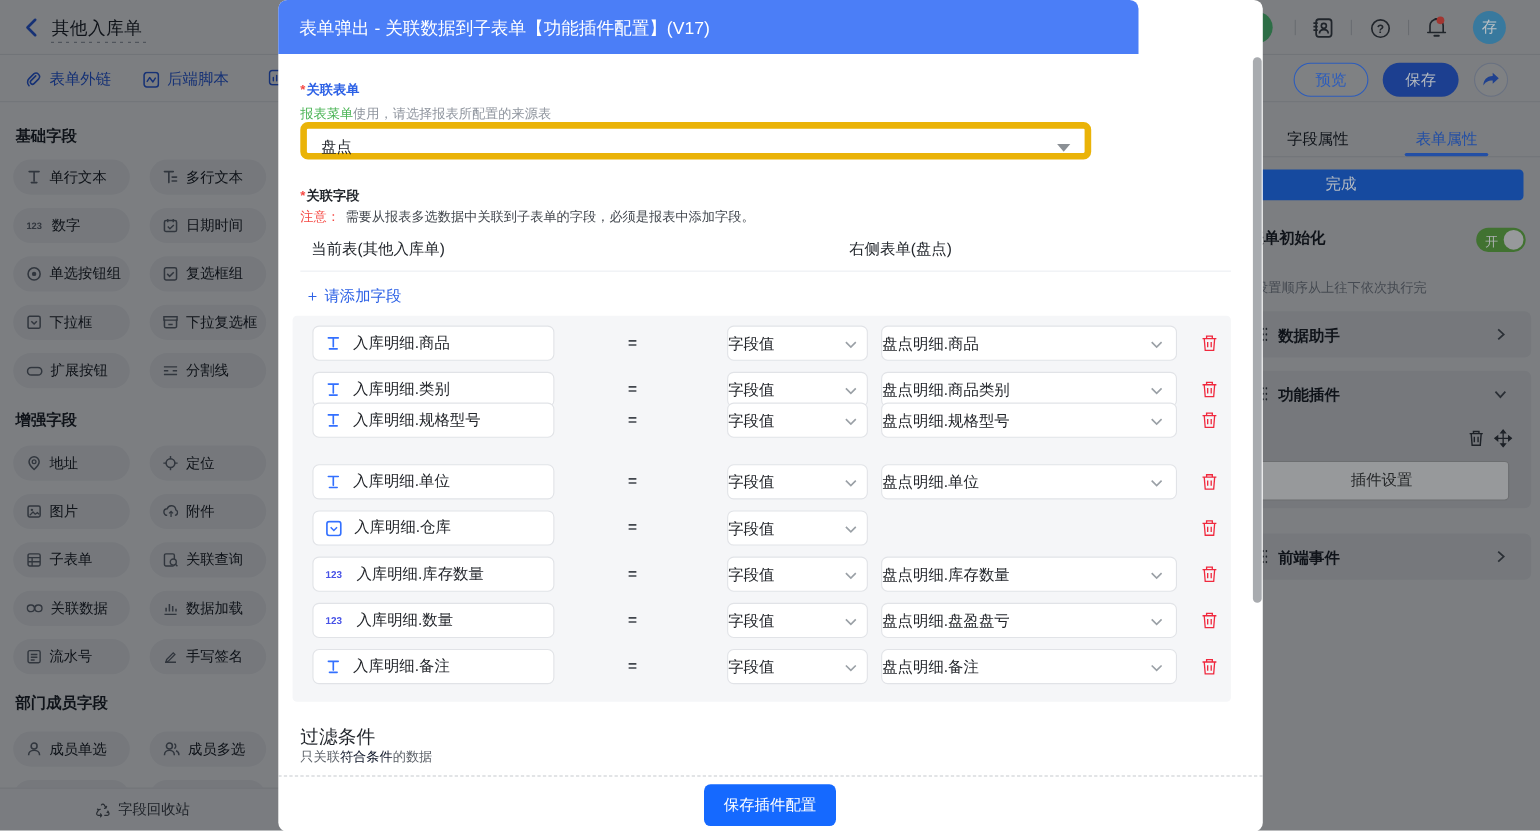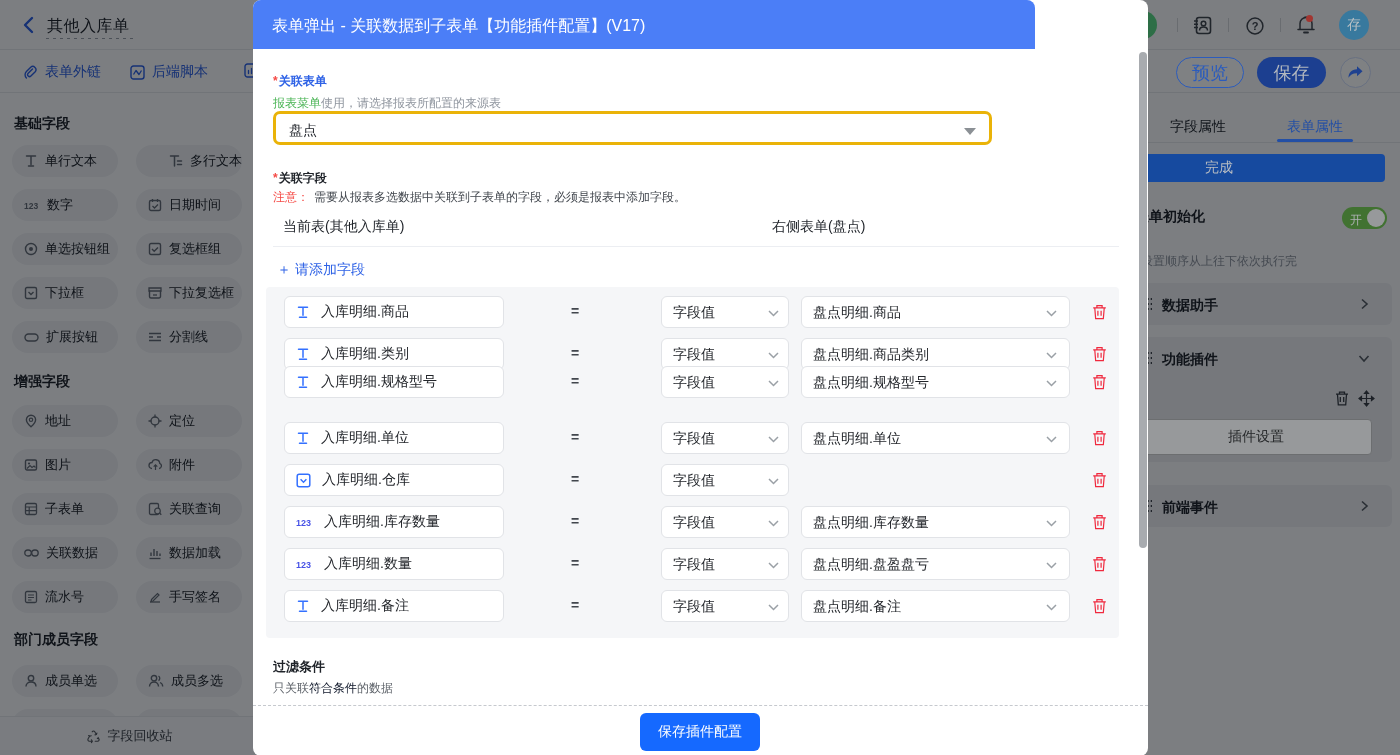--- a/index.html
+++ b/index.html
@@ -9,21 +9,21 @@
 #page{position:absolute;left:0;top:0;width:1400px;height:755px;background:#eef0f4;}
 
 #topbar{position:absolute;left:0;top:0;width:1400px;height:50px;background:#fff;border-bottom:1px solid #e8eaed;}
 #backarrow{position:absolute;left:21px;top:16px;}
 #pagetitle{position:absolute;left:47px;top:16px;font-size:16px;color:#1f2329;font-weight:500;letter-spacing:0.5px;}
 #titledash{position:absolute;left:46px;top:38px;width:89px;height:1px;background:repeating-linear-gradient(90deg,#9ca2ab 0 3px,transparent 3px 7px);}
 .tdivider{position:absolute;top:18px;width:1px;height:14px;background:#d8dadd;}
 
 #toolbar{position:absolute;left:0;top:50px;width:1400px;height:43px;background:#fff;border-bottom:1px solid #e8eaed;}
 .tbitem{position:absolute;top:13px;font-size:14px;color:#2e62e6;display:flex;align-items:center;gap:7px;}
-.pill{position:absolute;top:7px;height:31px;border-radius:16px;font-size:18px;display:flex;align-items:center;justify-content:center;}
+.pill{position:absolute;top:7px;height:31px;border-radius:16px;font-size:14px;display:flex;align-items:center;justify-content:center;}
 #btn-preview{left:1176px;width:68px;color:#2c5cbc;border:1.5px solid #2c5cbc;background:#7f8183;z-index:6;}
 #btn-save{left:1257px;width:69px;color:#b4b9bf;background:#1c3f90;z-index:6;}
 #sharecircle{position:absolute;left:1340px;top:7px;width:31px;height:31px;border-radius:50%;border:1px solid #697181;display:flex;align-items:center;justify-content:center;background:#7f8183;z-index:6;}
 
 #sidebar{position:absolute;left:0;top:93px;width:258px;height:662px;background:#fff;}
 .sbhead{position:absolute;left:14px;font-size:14px;font-weight:bold;color:#1f2329;}
 .fpill{position:absolute;width:106px;height:32px;border-radius:16px;background:#f2f3f5;display:flex;align-items:center;padding-left:12px;gap:7px;font-size:13px;color:#20242a;}
 .fpill svg{flex:0 0 auto;}
 .c1{left:12px;} .c2{left:136px;}
 #sbfoot{position:absolute;left:0;top:623px;width:258px;height:39px;background:#fafbfc;border-top:1px solid #e8eaed;display:flex;align-items:center;justify-content:center;gap:7px;font-size:13px;color:#42464d;}
@@ -53,40 +53,40 @@
 #mhead{position:absolute;left:0;top:0;width:782px;height:49px;background:#4b7ef7;border-radius:8px 8px 0 0;}
 #mtitle{position:absolute;left:19px;top:16px;font-size:16px;color:#fff;}
 #mclose{position:absolute;left:852px;top:17px;color:#fff;}
 #mexpand{position:absolute;left:814px;top:19px;}
 #mscroll{position:absolute;left:886px;top:52px;width:8px;height:496px;background:#a8abaf;border-radius:4px;}
 .lbl{position:absolute;font-size:12px;font-weight:bold;color:#1f2329;}
 .star{color:#f54a45;margin-right:1px;}
 .bluelbl{color:#2e62e6;}
 #m-desc1{position:absolute;left:20px;top:95px;font-size:12px;color:#8f959e;}
 #m-desc1 .grn{color:#49b454;}
-#bigsel{position:absolute;left:20px;top:111px;width:719px;height:34px;border:3px solid #eab308;border-radius:7px;background:#fff;}
+#bigsel{position:absolute;left:20px;top:111px;width:719px;height:34px;border:6px solid #eab308;border-radius:7px;background:#fff;}
 #bigsel .v{position:absolute;left:13px;top:8px;font-size:14px;font-weight:500;color:#1f2329;}
 #bigsel .tri{position:absolute;right:13px;top:14px;width:0;height:0;border-left:6px solid transparent;border-right:6px solid transparent;border-top:7px solid #8b9095;}
 #m-note{position:absolute;left:20px;top:189px;font-size:12px;color:#41464d;}
 #m-note .rd{color:#f54a45;margin-right:5px;}
 .thead{position:absolute;top:218px;font-size:14px;font-weight:500;color:#1f2329;}
 #theadline{position:absolute;left:20px;top:246px;width:846px;border-top:1px solid #eceef2;}
 #addfield{position:absolute;left:24px;top:261px;font-size:14px;color:#2e62e6;}
 #rowbox{position:absolute;left:13px;top:287px;width:853px;height:351px;background:#f5f6f8;border-radius:4px;}
 .mrow{position:absolute;left:0;width:853px;height:32px;}
 .finput{position:absolute;left:18px;top:0;width:220px;height:32px;background:#fff;border:1px solid #e1e3e7;border-radius:6px;display:flex;align-items:center;padding-left:11px;gap:11px;font-size:14px;color:#23262b;}
 .eq{position:absolute;left:305px;top:7px;font-size:14px;color:#41464d;font-weight:bold;}
-.fsel{position:absolute;top:0;height:32px;background:#fff;border:1px solid #e1e3e7;border-radius:6px;font-size:14px;color:#23262b;line-height:30px;padding-left:11px;}
+.fsel{position:absolute;top:0;height:32px;background:#fff;border:1px solid #e1e3e7;border-radius:6px;font-size:14px;color:#23262b;line-height:30px;}
 .fsel .ch{position:absolute;top:13px;}
 .sel1{left:395px;width:128px;}
 .sel1 .ch{right:9px;}
 .sel2{left:535px;width:269px;}
 .sel2 .ch{right:12px;}
 .rowtrash{position:absolute;left:826px;top:8px;}
-#filterlbl{position:absolute;left:20px;top:658px;font-size:13px;font-weight:bold;color:#1f2329;}
+#filterlbl{position:absolute;left:20px;top:658px;font-size:17px;font-weight:normal;color:#1f2329;}
 #filterdesc{position:absolute;left:20px;top:680px;font-size:12px;color:#5d6269;}
 #filterdesc .rd{color:#0f172a;}
 #mdash{position:absolute;left:0;top:705px;width:895px;border-top:1px dashed #c6c9ce;}
 #mfootbtn{position:absolute;left:387px;top:713px;width:120px;height:38px;background:#1569ff;border-radius:6px;color:#fff;font-size:14px;display:flex;align-items:center;justify-content:center;}
 </style>
 </head>
 <body>
 <div id="page">
   <div id="topbar">
     <svg id="backarrow" width="14" height="18" viewBox="0 0 14 18">
@@ -144,21 +144,21 @@
       <svg width="17" height="15" viewBox="0 0 17 15">
           <path d="M10 1.2 L15.5 6.2 L10 11.2 L10 8.2 C5.5 8.2 3 10 1.5 12.8 C1.5 8 4.5 4.4 10 4.2 Z" fill="#1f418f"></path>
         </svg>
     </div>
   </div>
   <div id="sidebar">
     <div class="sbhead" style="top:22px;">基础字段</div>
     <div class="fpill c1" style="top:52px;"><svg width="14" height="14" viewBox="0 0 14 14">
           <path d="M2.5 2h9 M7 2v8.5 M4.5 12h5" stroke="#666c75" stroke-width="1.5" fill="none" stroke-linecap="round"></path>
         </svg>单行文本</div>
-    <div class="fpill c2" style="top:52px;justify-content:flex-end;"><svg width="14" height="14" viewBox="0 0 14 14">
+    <div class="fpill c2" style="top:52px;"><svg width="14" height="14" viewBox="0 0 14 14">
           <path d="M1.5 2h8 M5.5 2v10 M8.5 7h4 M8.5 10.5h4" stroke="#666c75" stroke-width="1.5" fill="none" stroke-linecap="round"></path>
         </svg>多行文本</div>
     <div class="fpill c1" style="top:96px;"><svg width="16" height="10" viewBox="0 0 16 10">
           <text x="0" y="8.5" font-size="8.5" font-weight="bold" fill="#666c75">123</text>
         </svg>数字</div>
     <div class="fpill c2" style="top:96px;"><svg width="14" height="14" viewBox="0 0 14 14">
           <rect x="1.5" y="2.5" width="11" height="10" rx="1.5" fill="none" stroke="#666c75" stroke-width="1.4"></rect>
           <path d="M4.5 1v3 M9.5 1v3 M4.5 8l2 2 3.5-3.5" stroke="#666c75" stroke-width="1.3" fill="none"></path>
         </svg>日期时间</div>
     <div class="fpill c1" style="top:140px;"><svg width="14" height="14" viewBox="0 0 14 14">

